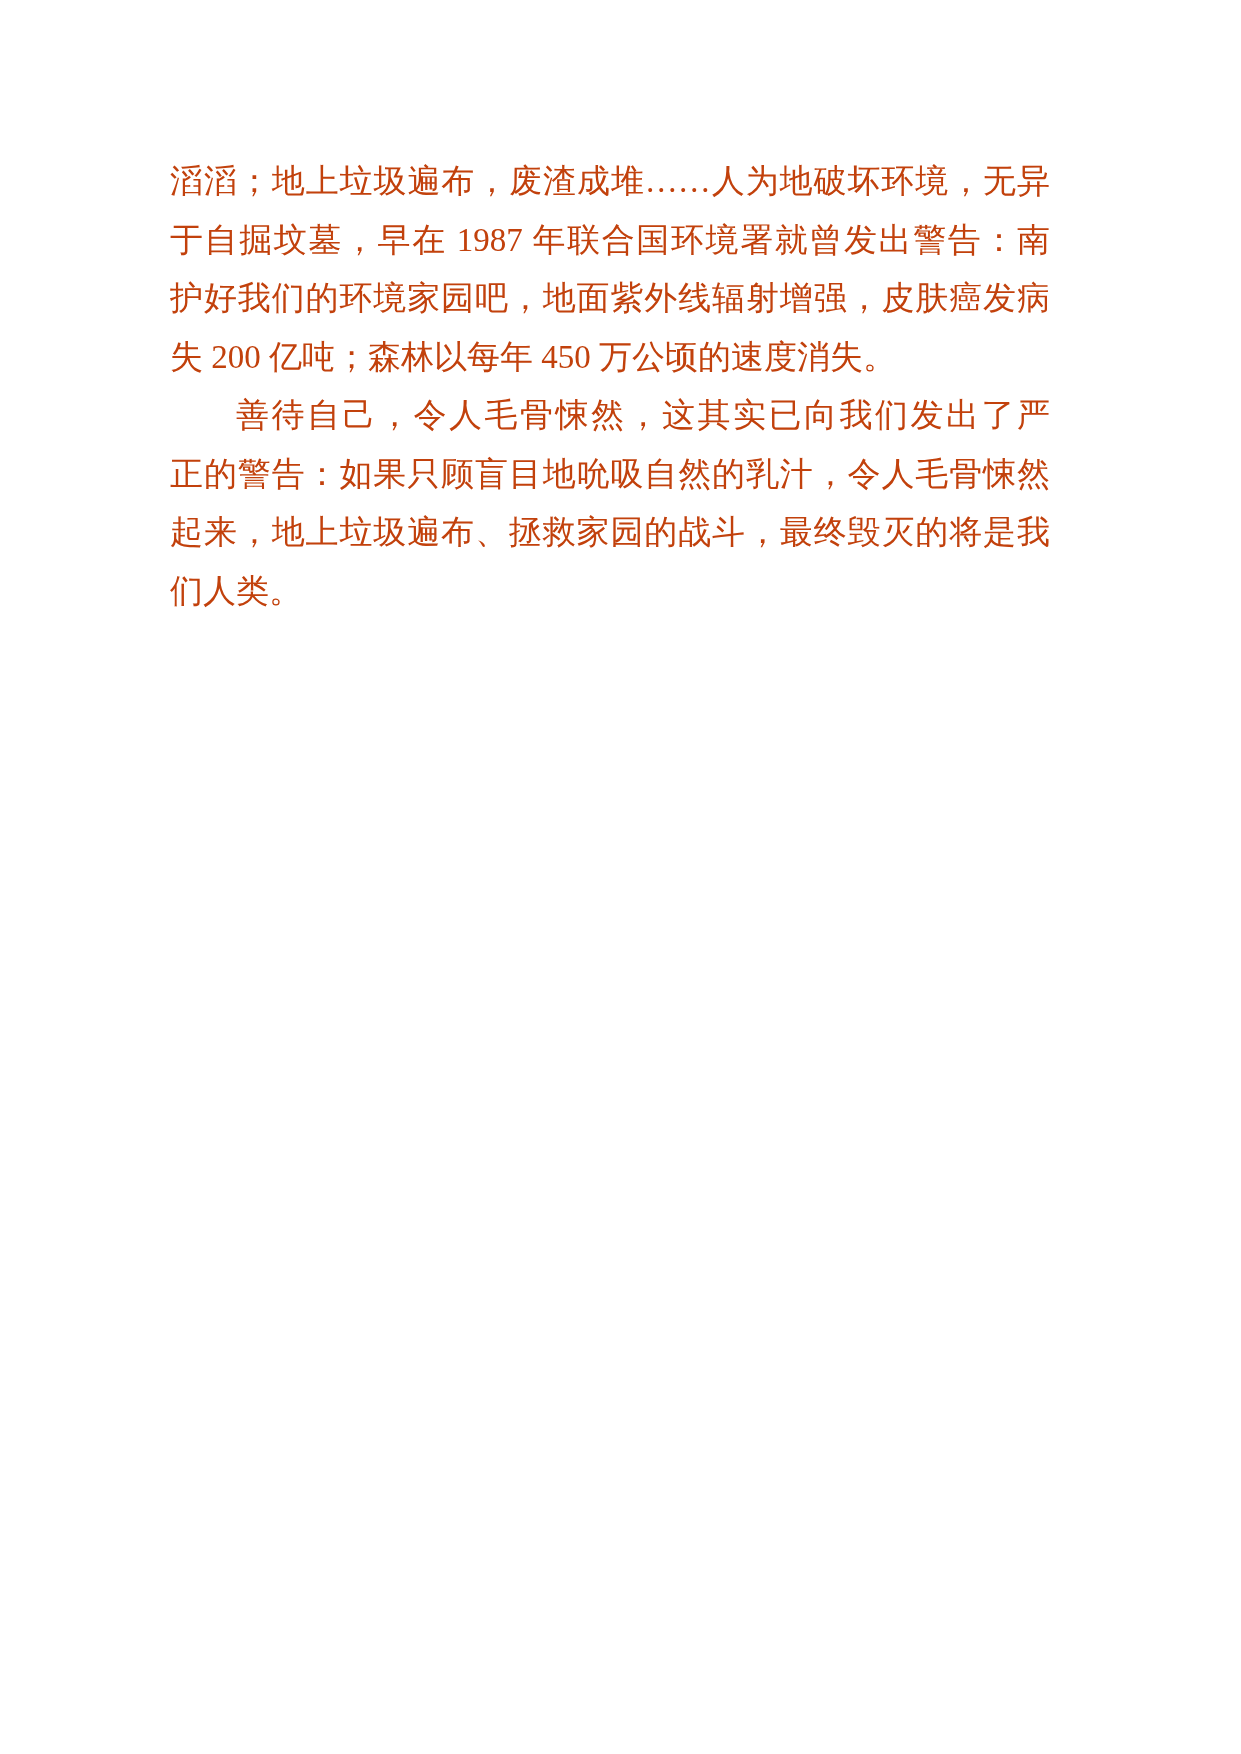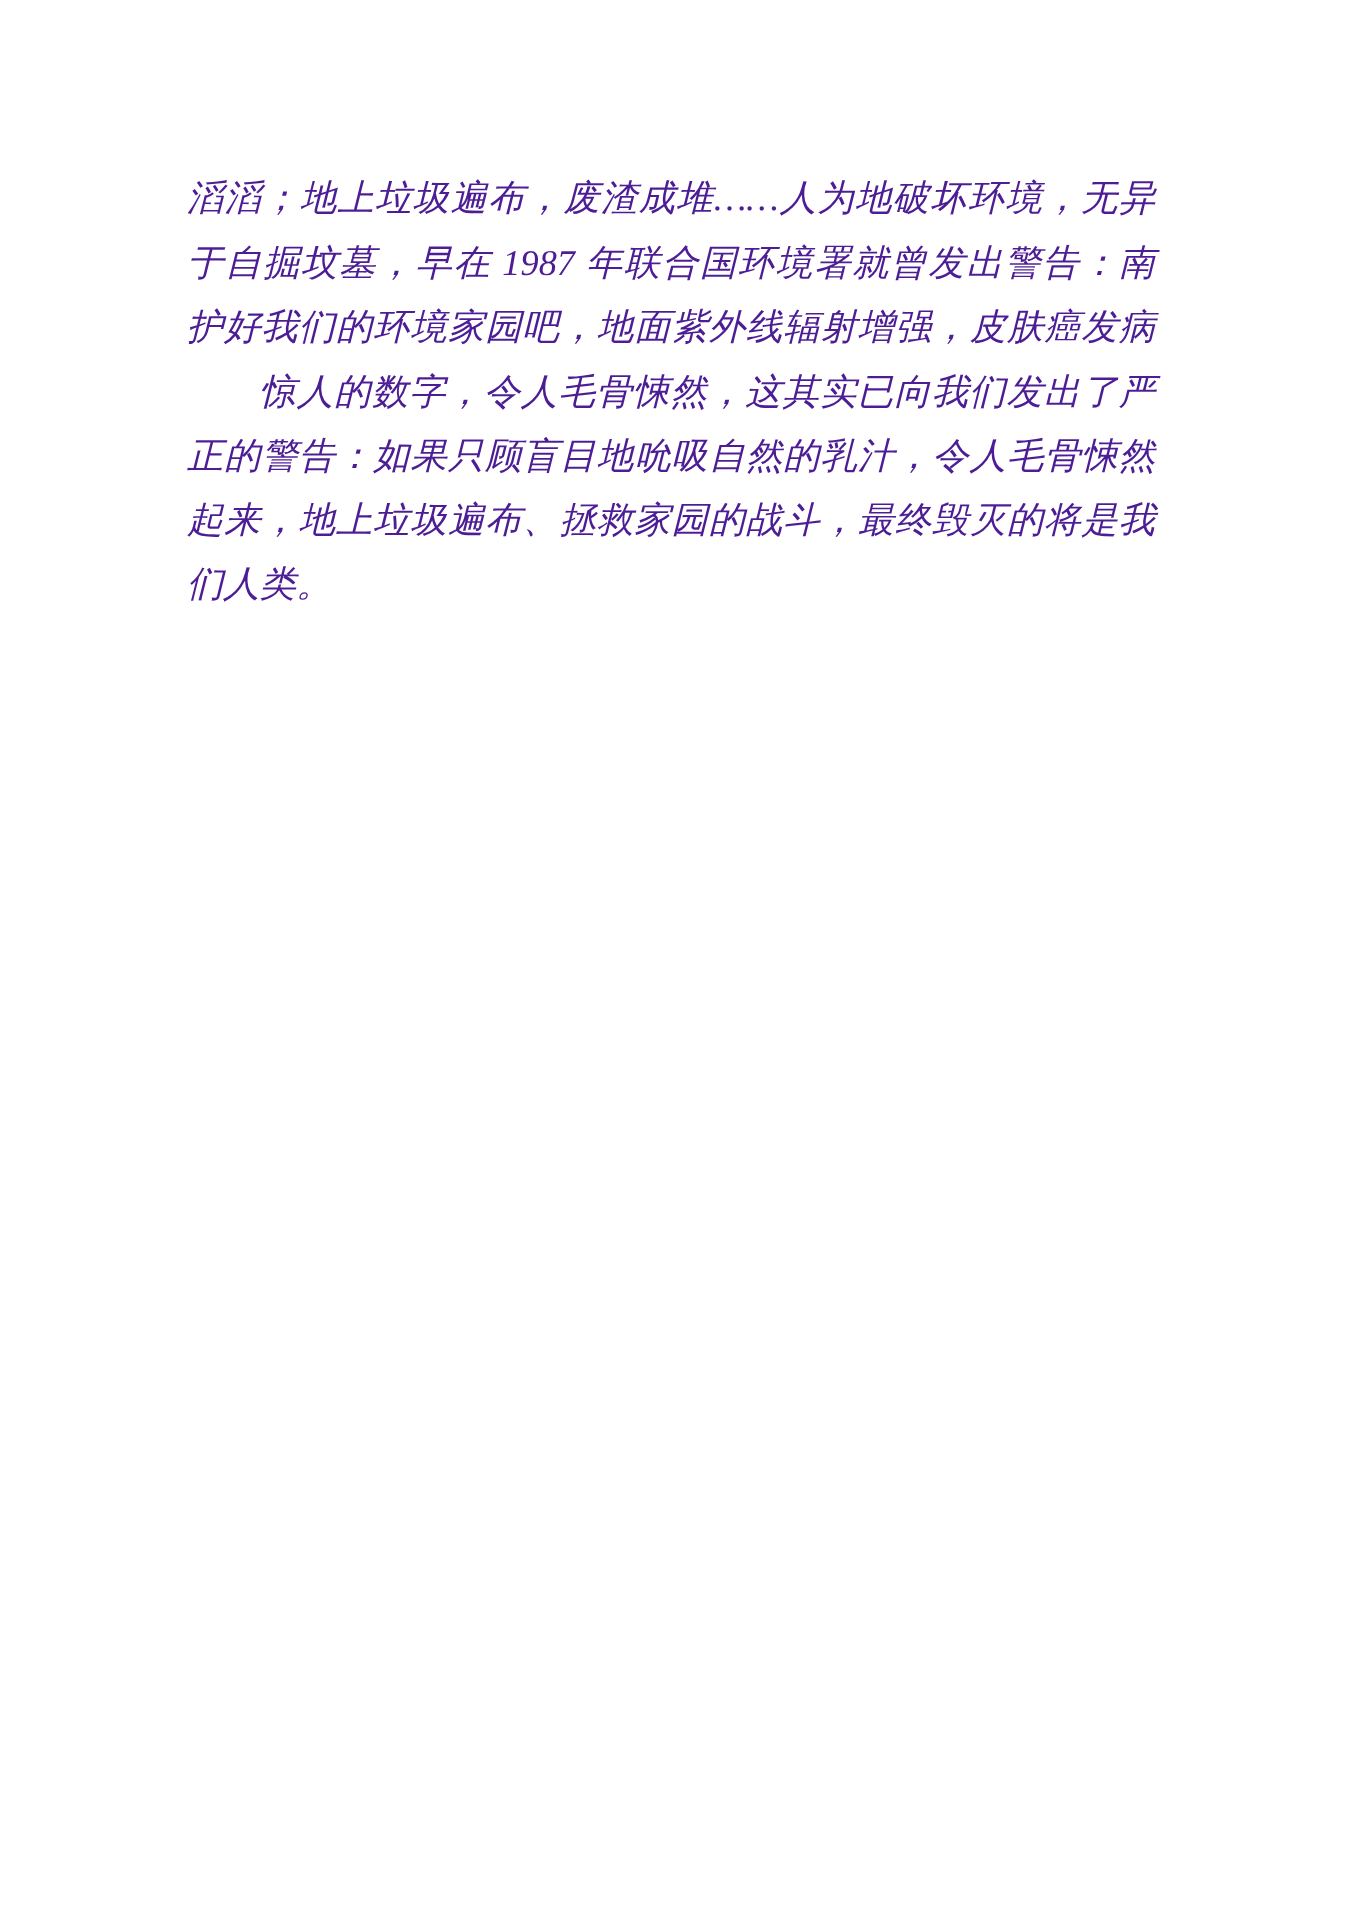--- a/index.html
+++ b/index.html
@@ -40,27 +40,28 @@
     -moz-text-align-last: left;
   }
   .line.indent {
     text-indent: 2em;
   }
 </style>
 </head>
 <body>
 
 <div class="page" style="background: rgb(255, 255, 255);">
-  <div class="text-body" style="color: #4c1d95; font-style: italic;">
+  <div class="text-body" style="color: #c2410c;">
 
   <div class="paragraph">
         <div class="line">滔滔；地上垃圾遍布，废渣成堆……人为地破坏环境，无异</div>
         <div class="line">于自掘坟墓，早在 1987 年联合国环境署就曾发出警告：南</div>
         <div class="line">护好我们的环境家园吧，地面紫外线辐射增强，皮肤癌发病</div>
+        <div class="line last">失 200 亿吨；森林以每年 450 万公顷的速度消失。</div>
       </div>
       <div class="paragraph">
-        <div class="line indent">惊人的数字，令人毛骨悚然，这其实已向我们发出了严</div>
+        <div class="line indent">善待自己，令人毛骨悚然，这其实已向我们发出了严</div>
         <div class="line">正的警告：如果只顾盲目地吮吸自然的乳汁，令人毛骨悚然</div>
         <div class="line">起来，地上垃圾遍布、拯救家园的战斗，最终毁灭的将是我</div>
         <div class="line last">们人类。</div>
       </div>
     </div>
 </div>
 
 </body></html>

